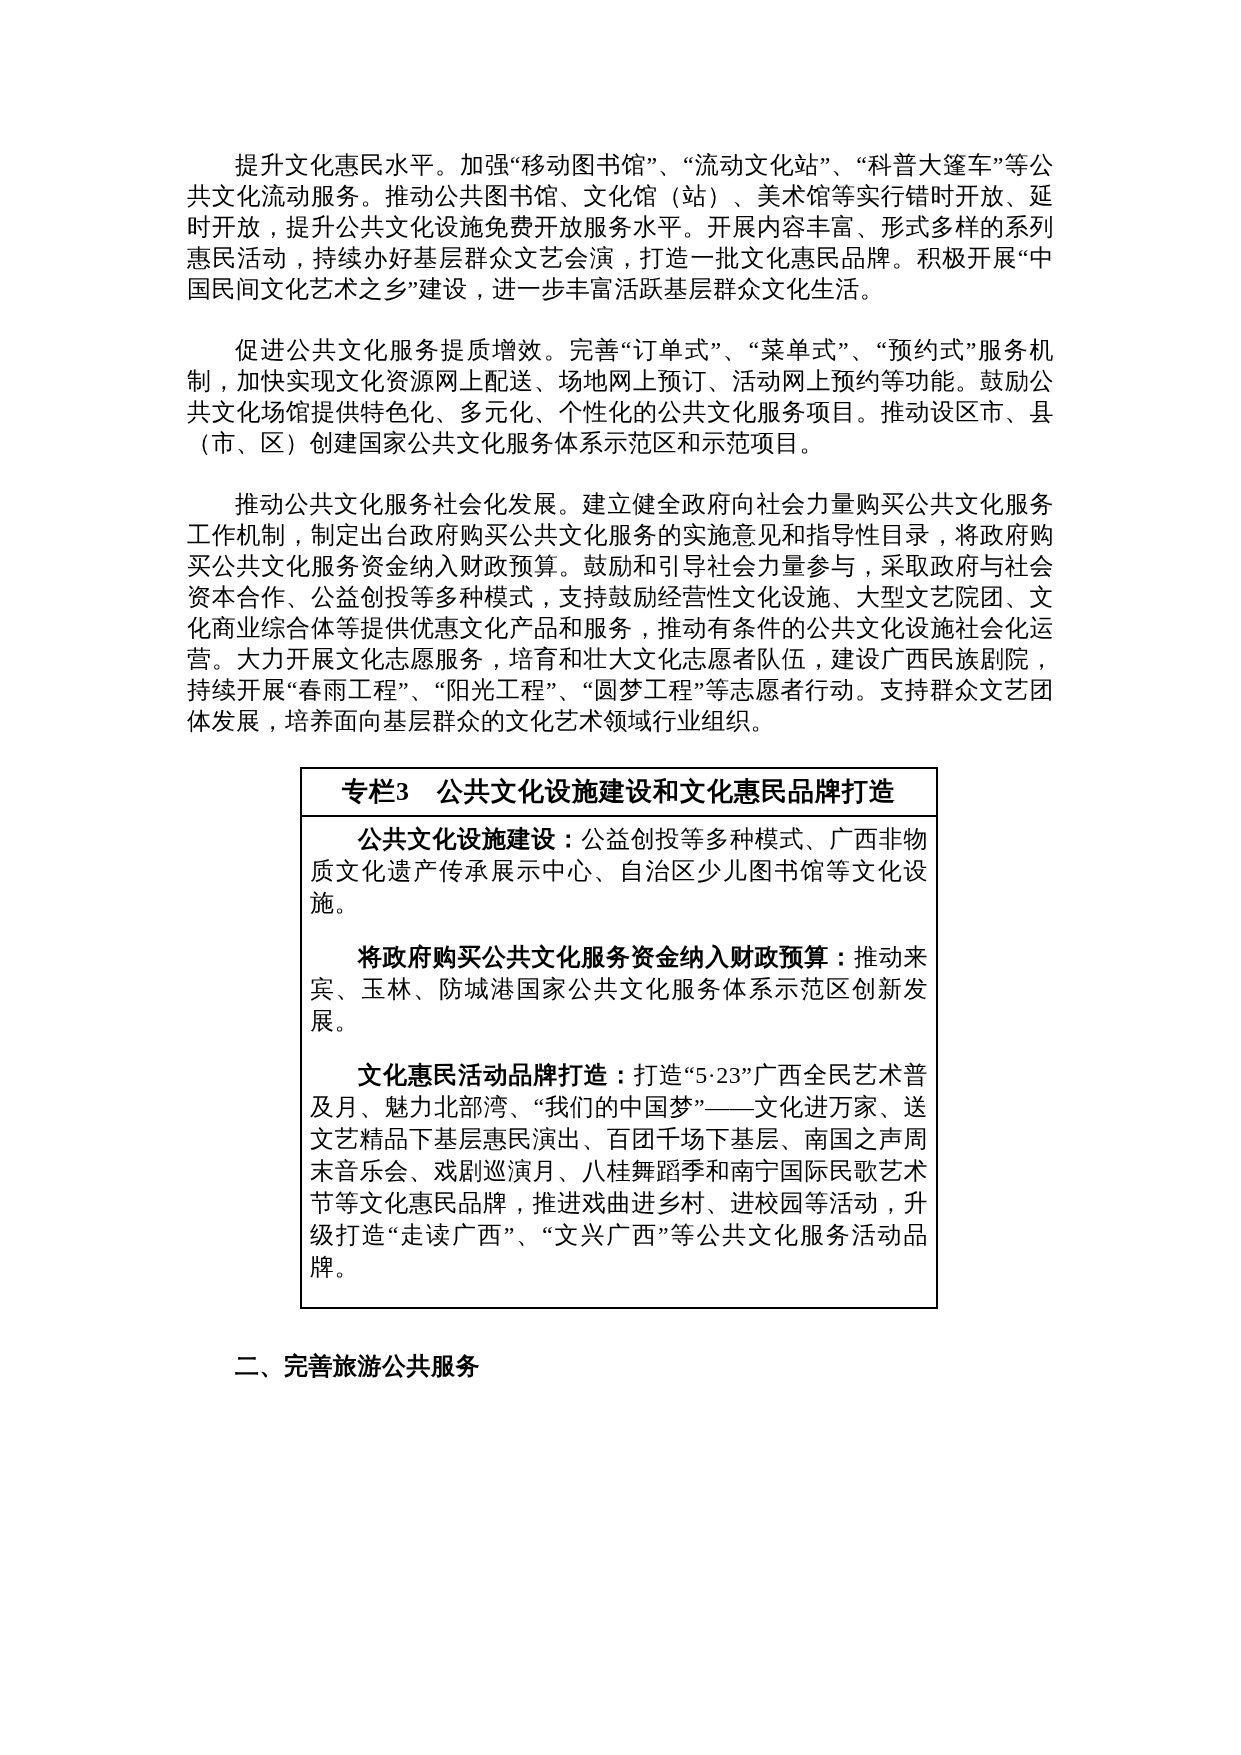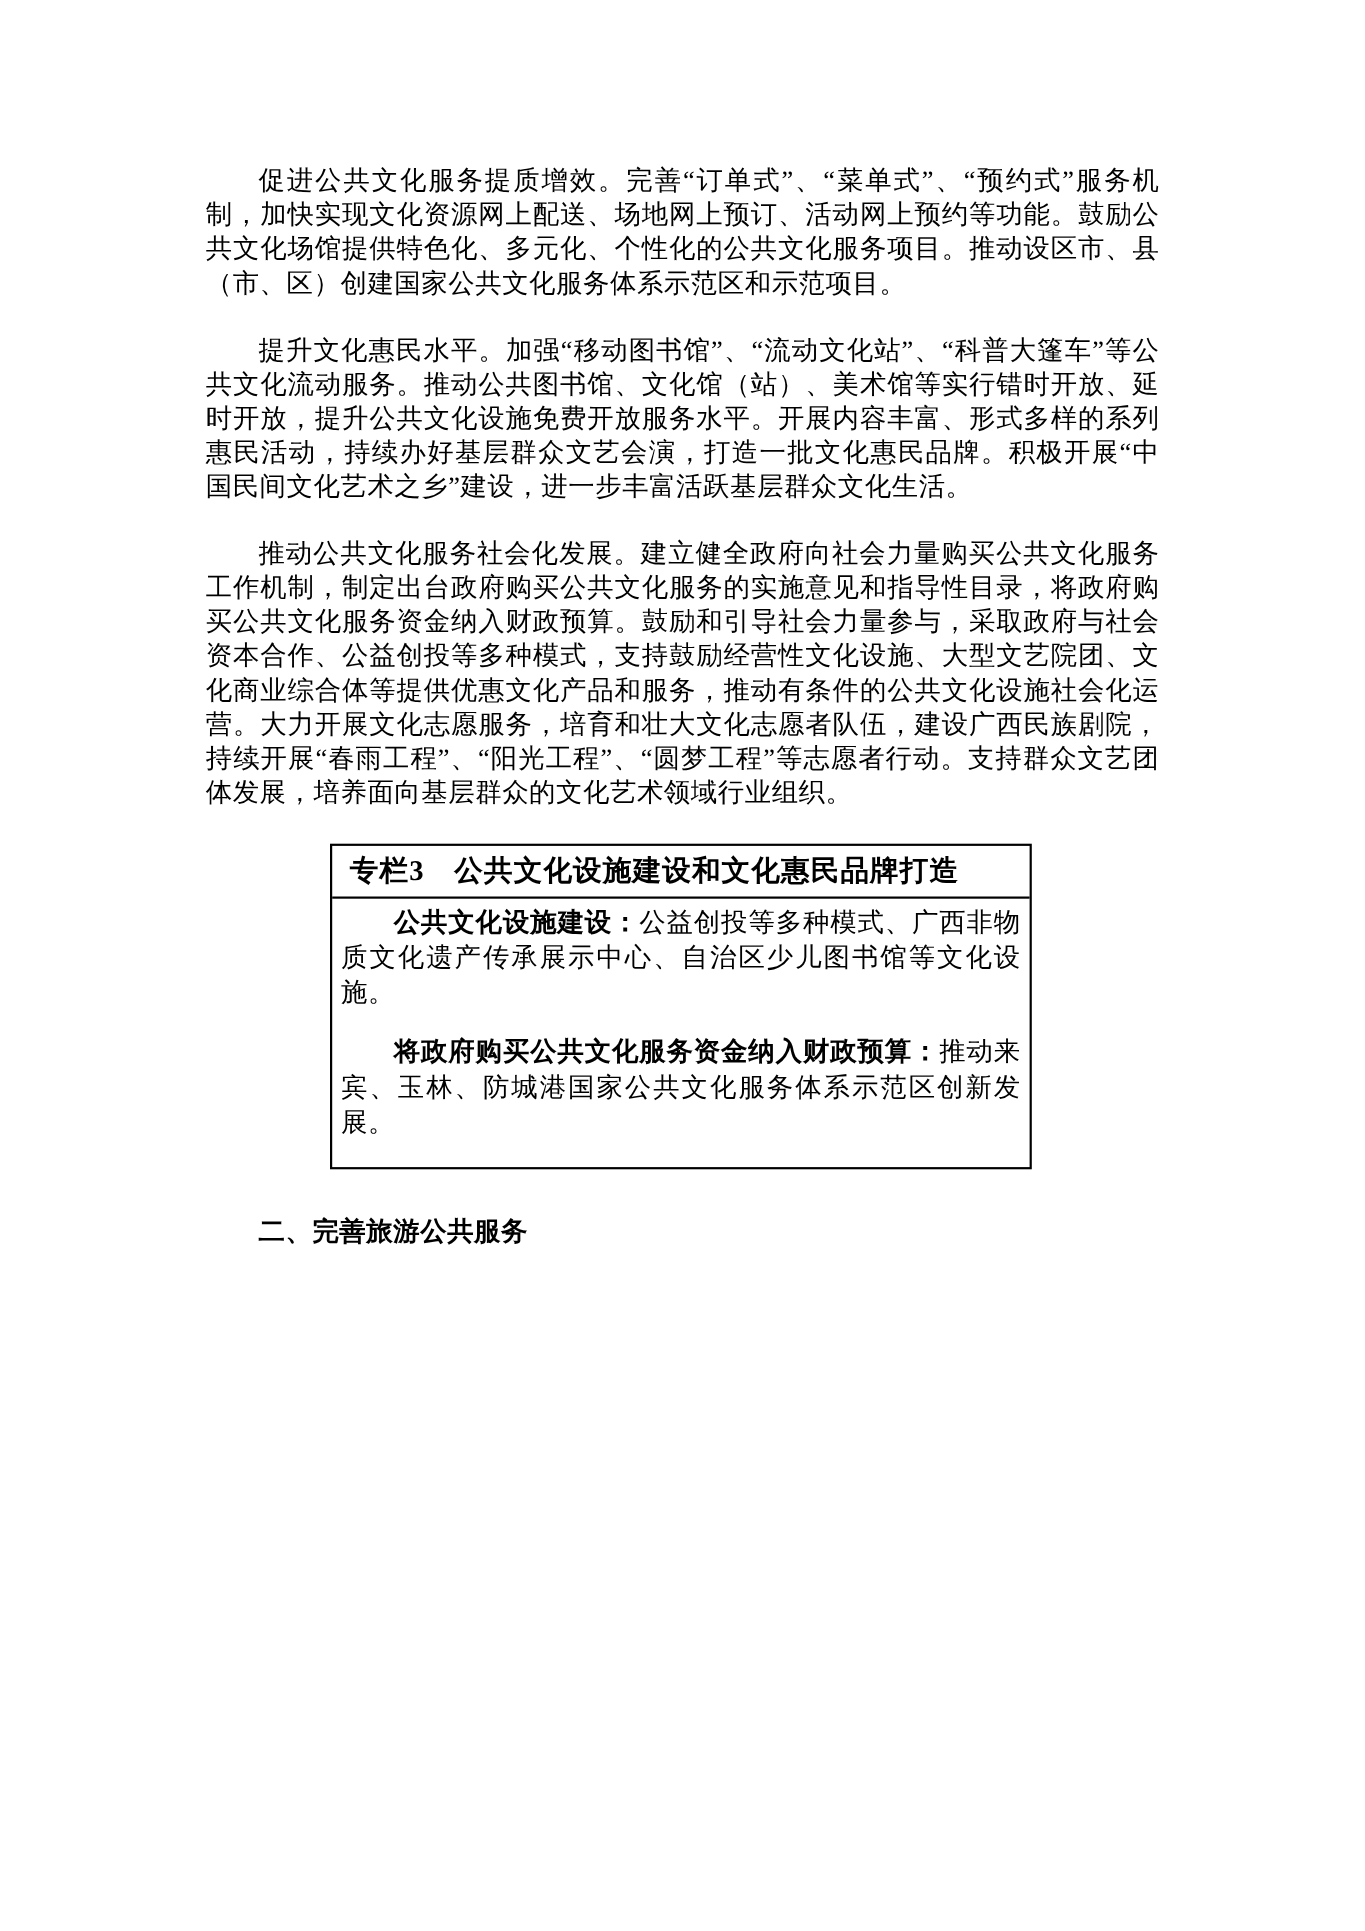--- a/index.html
+++ b/index.html
@@ -30,24 +30,25 @@
     letter-spacing: 0.5px;
   }
   .column-box {
     box-sizing: border-box;
     width: 638px;
     margin: 0 0 32px 113px;
     border: 2px solid #000000;
   }
   .column-box-header {
     border-bottom: 2px solid #000000;
+    text-align: center;
     font-weight: bold;
     font-size: 26px;
     line-height: 30px;
-    padding: 8px 16px;
+    padding: 8px 4px;
     letter-spacing: 1px;
   }
   .column-box-body {
     padding: 6px 8px 24px 8px;
   }
   .box-para {
     font-size: 24px;
     line-height: 32px;
     text-align: justify;
     text-indent: 48px;
@@ -68,34 +69,37 @@
     text-indent: 48px;
     margin: 42px 0 22px 0;
     letter-spacing: 0.5px;
   }
 </style>
 </head>
 <body>
 
 <div class="page">
 
+  <p class="para">提升文化惠民水平。加强“移动图书馆”、“流动文化站”、“科普大篷车”等公共文化流动服务。推动公共图书馆、文化馆（站）、美术馆等实行错时开放、延时开放，提升公共文化设施免费开放服务水平。开展内容丰富、形式多样的系列惠民活动，持续办好基层群众文艺会演，打造一批文化惠民品牌。积极开展“中国民间文化艺术之乡”建设，进一步丰富活跃基层群众文化生活。</p>
+
   <p class="para">促进公共文化服务提质增效。完善“订单式”、“菜单式”、“预约式”服务机制，加快实现文化资源网上配送、场地网上预订、活动网上预约等功能。鼓励公共文化场馆提供特色化、多元化、个性化的公共文化服务项目。推动设区市、县（市、区）创建国家公共文化服务体系示范区和示范项目。</p>
-
-  <p class="para">提升文化惠民水平。加强“移动图书馆”、“流动文化站”、“科普大篷车”等公共文化流动服务。推动公共图书馆、文化馆（站）、美术馆等实行错时开放、延时开放，提升公共文化设施免费开放服务水平。开展内容丰富、形式多样的系列惠民活动，持续办好基层群众文艺会演，打造一批文化惠民品牌。积极开展“中国民间文化艺术之乡”建设，进一步丰富活跃基层群众文化生活。</p>
 
   <p class="para">推动公共文化服务社会化发展。建立健全政府向社会力量购买公共文化服务工作机制，制定出台政府购买公共文化服务的实施意见和指导性目录，将政府购买公共文化服务资金纳入财政预算。鼓励和引导社会力量参与，采取政府与社会资本合作、公益创投等多种模式，支持鼓励经营性文化设施、大型文艺院团、文化商业综合体等提供优惠文化产品和服务，推动有条件的公共文化设施社会化运营。大力开展文化志愿服务，培育和壮大文化志愿者队伍，建设广西民族剧院，持续开展“春雨工程”、“阳光工程”、“圆梦工程”等志愿者行动。支持群众文艺团体发展，培养面向基层群众的文化艺术领域行业组织。</p>
 
   <div class="column-box">
     <div class="column-box-header">专栏3　公共文化设施建设和文化惠民品牌打造</div>
     <div class="column-box-body">
       <p class="box-para">
         <span class="box-lead">公共文化设施建设：</span><span>公益创投等多种模式、广西非物质文化遗产传承展示中心、自治区少儿图书馆等文化设施。</span>
       </p>
       <p class="box-para">
         <span class="box-lead">将政府购买公共文化服务资金纳入财政预算：</span><span>推动来宾、玉林、防城港国家公共文化服务体系示范区创新发展。</span>
       </p>
+      <p class="box-para">
+        <span class="box-lead">文化惠民活动品牌打造：</span><span>打造“5·23”广西全民艺术普及月、魅力北部湾、“我们的中国梦”——文化进万家、送文艺精品下基层惠民演出、百团千场下基层、南国之声周末音乐会、戏剧巡演月、八桂舞蹈季和南宁国际民歌艺术节等文化惠民品牌，推进戏曲进乡村、进校园等活动，升级打造“走读广西”、“文兴广西”等公共文化服务活动品牌。</span>
+      </p>
     </div>
   </div>
 
   <h2 class="section-heading">二、完善旅游公共服务</h2>
 
 
 </div>
 
 </body></html>

